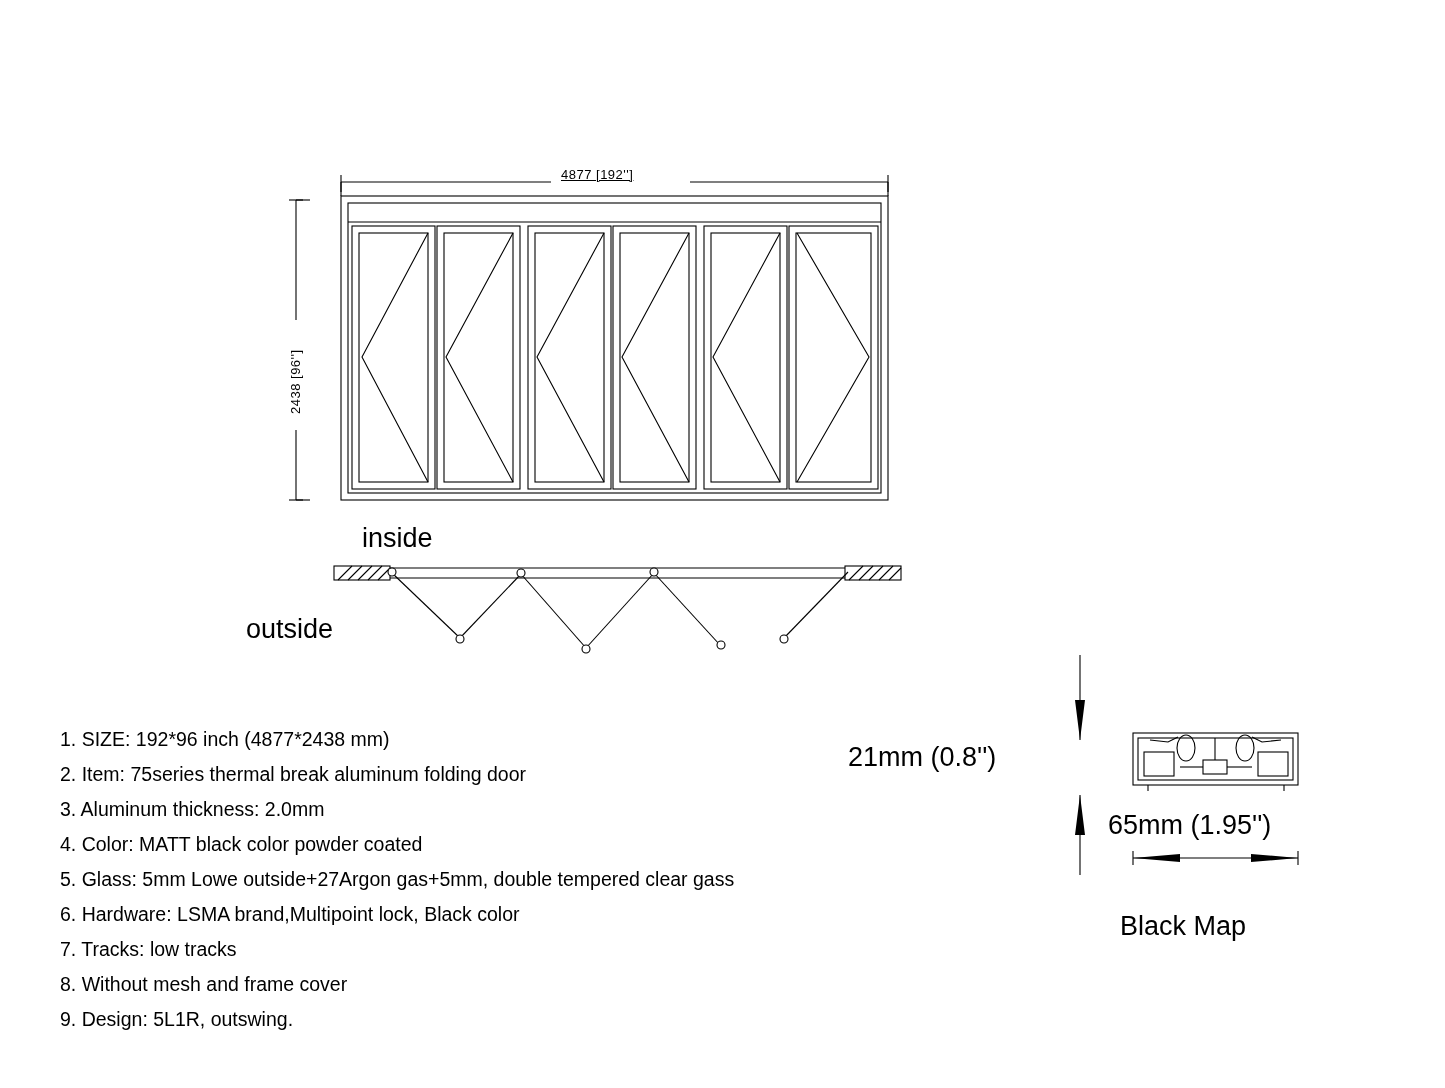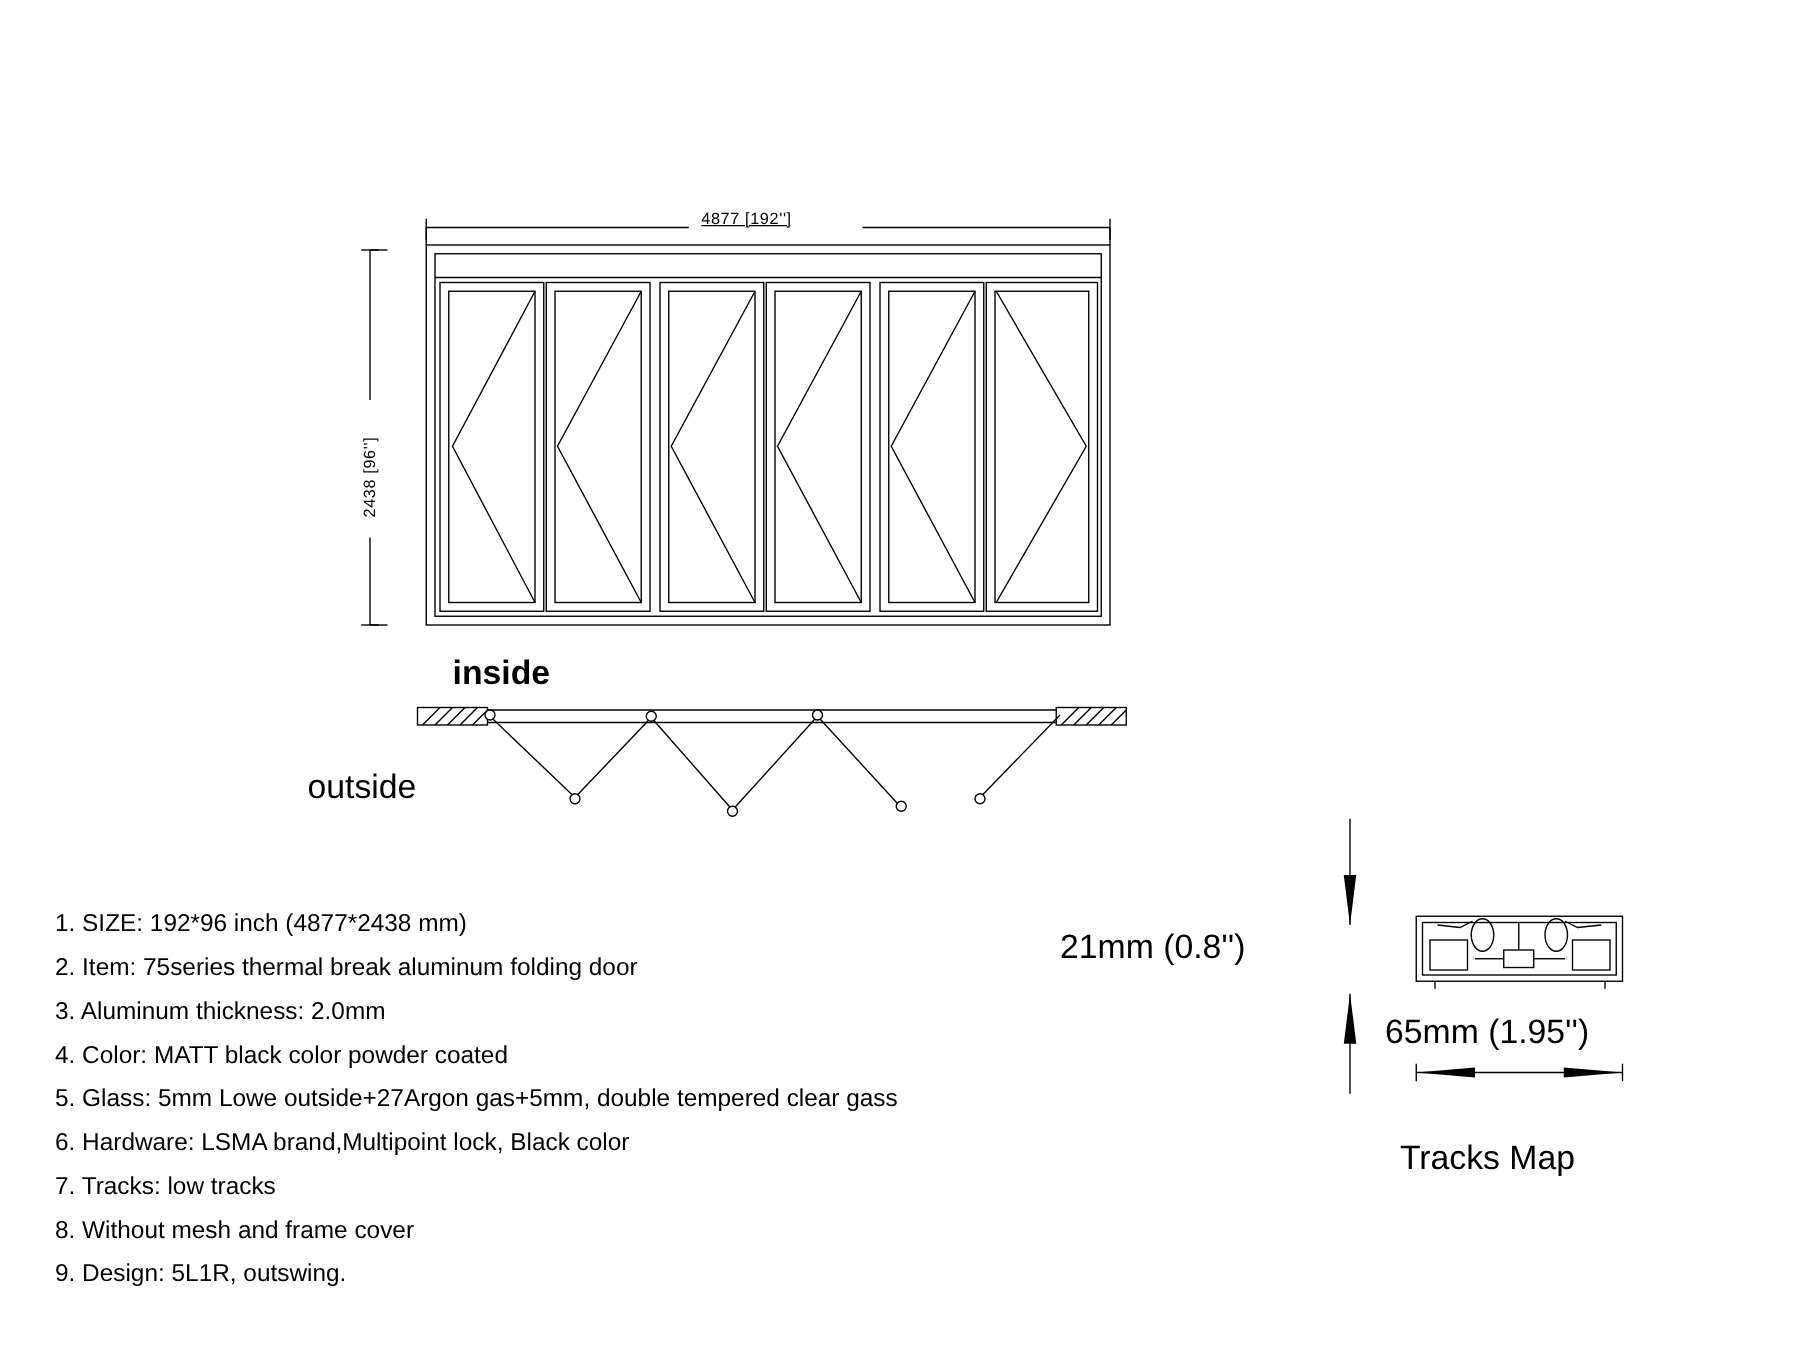--- a/index.html
+++ b/index.html
@@ -39,21 +39,21 @@
     font-size: 13px;
     letter-spacing: 0.5px;
     transform: rotate(-90deg);
     transform-origin: left top;
   }
   .side-label {
     font-size: 27px;
   }
   .spec-list {
     position: absolute;
-    left: 44px;
+    left: 60px;
     top: 722px;
     width: 900px;
   }
   .spec-item {
     font-size: 19.5px;
     line-height: 35px;
     white-space: nowrap;
   }
   .sketch-dim {
     position: absolute;
@@ -215,35 +215,35 @@
         <polygon points="1133,858 1180,854 1180,862" fill="#000000" stroke="none"></polygon>
         <polygon points="1298,858 1251,854 1251,862" fill="#000000" stroke="none"></polygon>
       </g>
     </g>
   </svg>
 
   <div class="lbl dim-text" style="left:561px; top:167px;text-decoration:underline;">4877  [192'']</div>
 
   <div class="lbl dim-text-vert" style="left:288px; top:414px;">2438  [96'']</div>
 
-  <div class="lbl side-label" style="left:362px; top:523px;font-weight:bold;">inside</div>
+  <div class="lbl side-label" style="left:362px; top:523px;">inside</div>
 
   <div class="lbl side-label" style="left:246px; top:614px;">outside</div>
 
   <div class="spec-list">
     <div class="spec-item">1. SIZE: 192*96 inch (4877*2438 mm)</div>
     <div class="spec-item">2. Item: 75series thermal break aluminum folding door</div>
     <div class="spec-item">3. Aluminum thickness: 2.0mm</div>
     <div class="spec-item">4. Color: MATT black color powder coated</div>
     <div class="spec-item">5. Glass: 5mm Lowe outside+27Argon gas+5mm, double tempered clear gass</div>
     <div class="spec-item">6. Hardware: LSMA brand,Multipoint lock, Black color</div>
     <div class="spec-item">7. Tracks: low tracks</div>
     <div class="spec-item">8. Without mesh and frame cover</div>
     <div class="spec-item">9. Design: 5L1R, outswing.</div>
   </div>
 
   <div class="sketch-dim" style="left:848px; top:742px;">21mm (0.8'')</div>
 
   <div class="sketch-dim" style="left:1108px; top:810px;">65mm (1.95'')</div>
 
-  <div class="sketch-title" style="left:1120px; top:911px;">Tracks Map</div>
+  <div class="sketch-title" style="left:1120px; top:911px;">Black Map</div>
 
 </div>
 
 </body></html>

